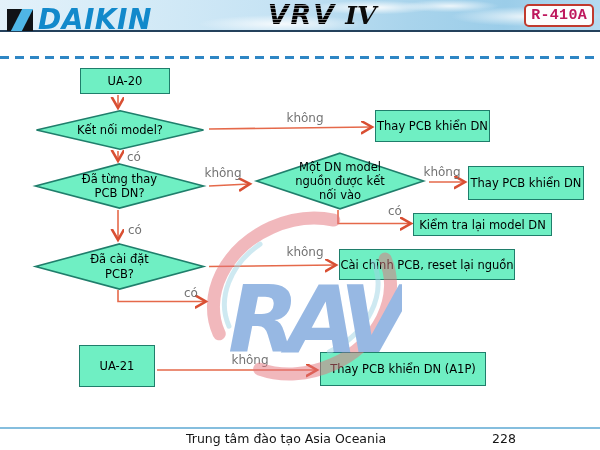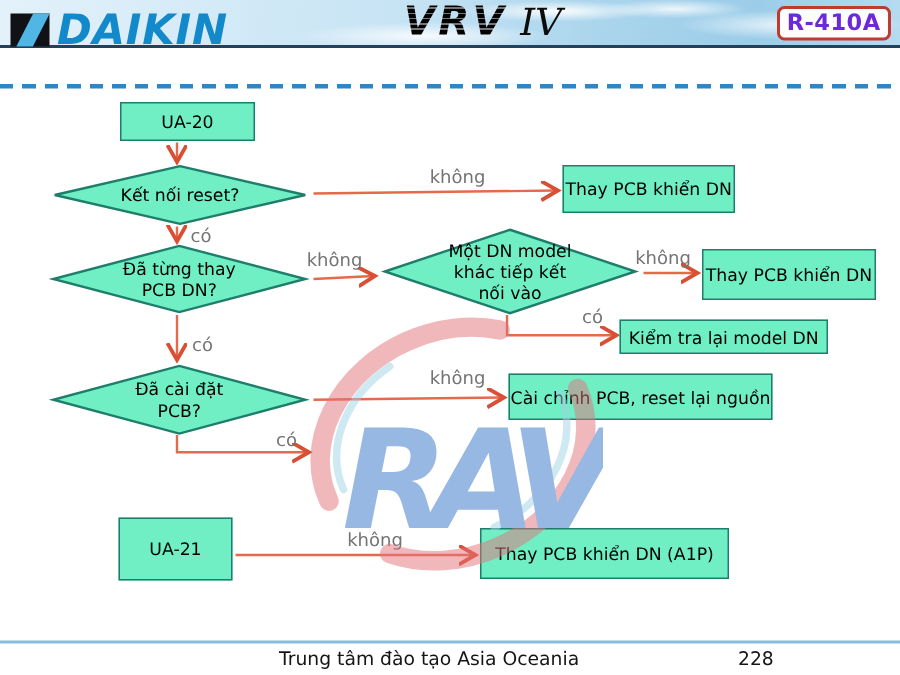--- a/index.html
+++ b/index.html
@@ -31,26 +31,26 @@
   }
   .brand-name { font-size:28px; font-weight:bold; font-style:italic; color:#1289cb; letter-spacing:.5px; }
   .vrv { position:absolute; left:0; right:0; top:0; text-align:center; z-index:1; line-height:30px; }
   .vrv-main {
     font-size:27px; font-weight:900; font-style:italic; letter-spacing:2px;
     background:repeating-linear-gradient(180deg,#000 0 2.5px,#777 2.5px 3.5px);
     -webkit-background-clip:text; background-clip:text; color:transparent;margin-left:44px;
   }
   .vrv-iv {
     font-family:"DejaVu Serif","Liberation Serif",serif;
-    font-size:25px; font-weight:normal; font-style:italic; color:#0c0c0c; margin-left:9px;
+    font-size:25px; font-weight:bold; font-style:italic; color:#0c0c0c; margin-left:9px;
   }
   .badge {
     position:absolute; right:6px; top:4px; z-index:2; background:#fdfdfd;
     border:2px solid #c03a2e; border-radius:5px; padding:0 5px;
-    font-size:15px; font-weight:bold; color:#6d28d9; line-height:19px; letter-spacing:.3px;
+    font-size:15px; font-weight:bold; color:#be185d; line-height:19px; letter-spacing:.3px;font-family:Liberation Mono, monospace;
   }
 
   
   .dash-sep {
     position:absolute; left:0; top:56px; width:600px; height:3px;
     background:repeating-linear-gradient(90deg,#2e86c4 0 9px,transparent 9px 15px);
   }
 
   
   .box {
@@ -119,39 +119,39 @@
     <polyline class="ln" points="118,290 118,301.5 205,301.5" marker-end="url(#ah)"></polyline>
     <line class="ln" x1="157" y1="370" x2="316" y2="370" marker-end="url(#ah)"></line>
   </svg>
 
   <div class="box" style="left:80px; top:68px; width:90px; height:26px;">UA-20</div>
 
   <div class="diamond" style="left:33px; top:110px; width:174px; height:40px;">
     <svg viewBox="0 0 100 100" preserveAspectRatio="none">
         <polygon points="50,2 98,50 50,98 2,50"></polygon>
       </svg>
-    <div class="dlabel">Kết nối reset?</div>
+    <div class="dlabel">Kết nối model?</div>
   </div>
 
   <div class="box" style="left:375px; top:110px; width:115px; height:32px;">Thay PCB khiển DN</div>
 
   <div class="diamond" style="left:32px; top:163px; width:175px; height:46px;">
     <svg viewBox="0 0 100 100" preserveAspectRatio="none">
         <polygon points="50,2 98,50 50,98 2,50"></polygon>
       </svg>
     <div class="dlabel">Đã từng thay
 PCB DN?</div>
   </div>
 
   <div class="diamond" style="left:253px; top:152px; width:174px; height:58px;">
     <svg viewBox="0 0 100 100" preserveAspectRatio="none">
         <polygon points="50,2 98,50 50,98 2,50"></polygon>
       </svg>
     <div class="dlabel">Một DN model
-khác tiếp kết
+nguồn được kết
 nối vào</div>
   </div>
 
   <div class="box" style="left:468px; top:166px; width:116px; height:34px;">Thay PCB khiển DN</div>
 
   <div class="box" style="left:413px; top:213px; width:139px; height:23px;">Kiểm tra lại model DN</div>
 
   <div class="diamond" style="left:32px; top:243px; width:175px; height:47px;">
     <svg viewBox="0 0 100 100" preserveAspectRatio="none">
         <polygon points="50,2 98,50 50,98 2,50"></polygon>

